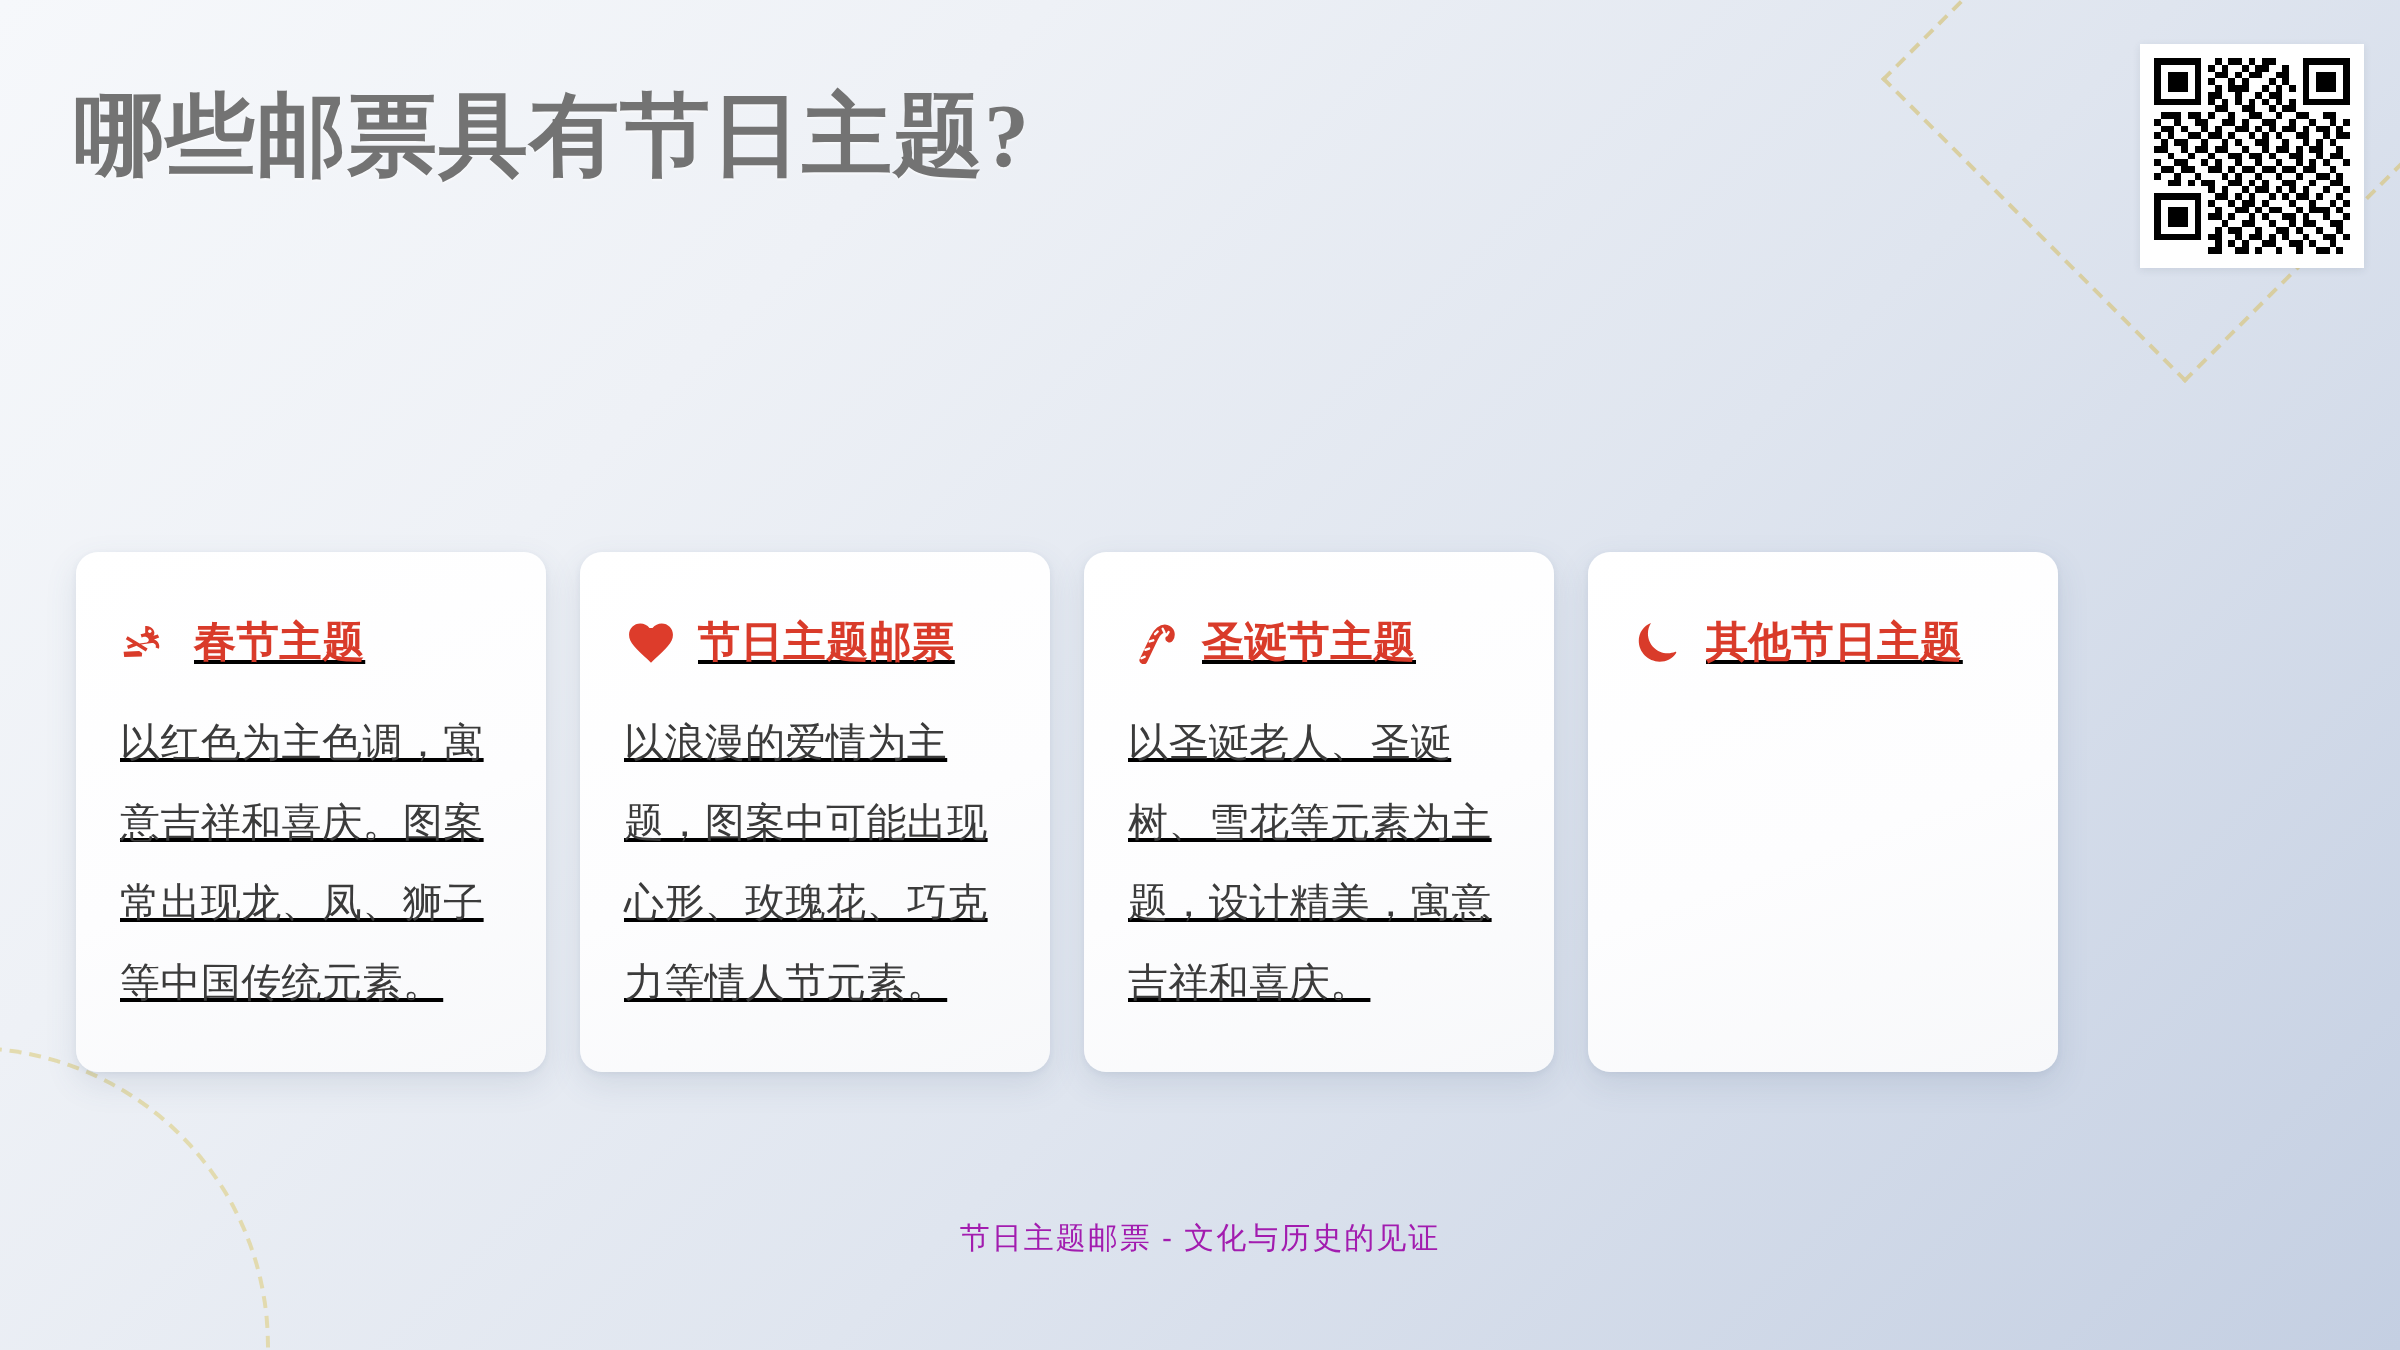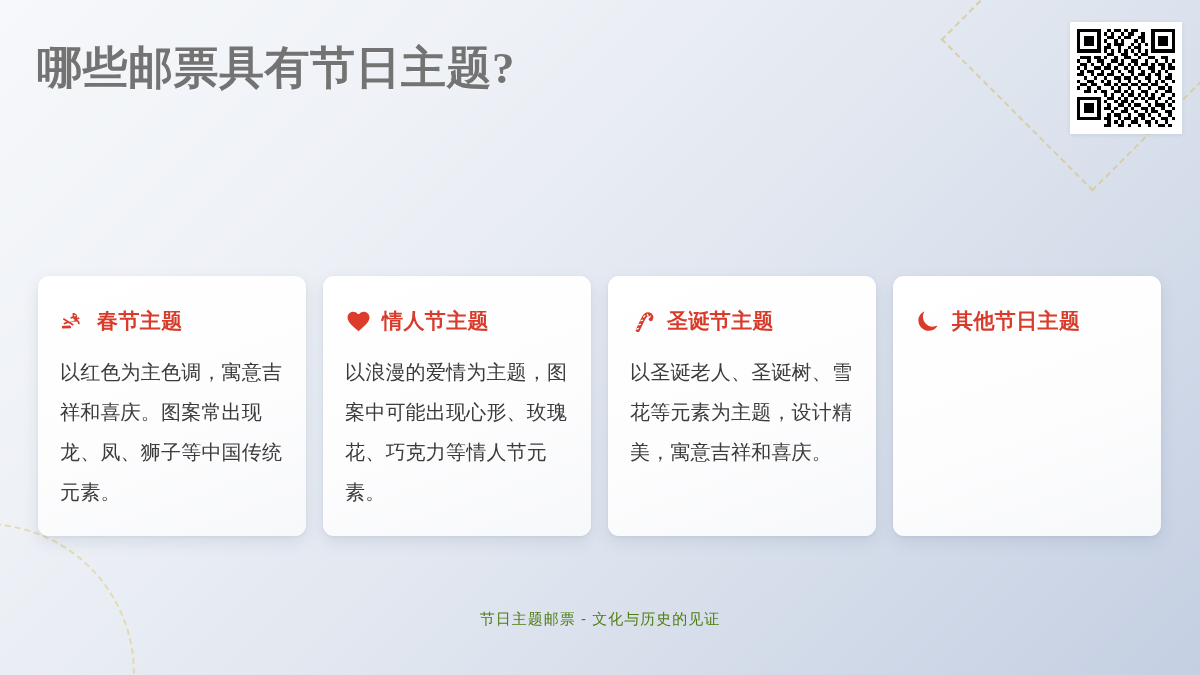--- a/index.html
+++ b/index.html
@@ -69,26 +69,27 @@
   .cards {
     position: absolute;
     left: 38px;
     top: 276px;
     width: 1124px;
     display: flex;
     gap: 17px;
   }
 
   .card {
-    width: 268px;
+    width: 235px;
     min-height: 192px;
     background: linear-gradient(160deg, #ffffff 0%, #fdfdfe 55%, #f7f8fa 100%);
     border-radius: 11px;
     padding: 34px 22px 24px 22px;
     box-shadow: 0 6px 16px rgba(70,90,125,.13), 0 1px 3px rgba(70,90,125,.08);
+    text-decoration: underline;
   }
 
   .card-head {
     display: flex;
     align-items: center;
     gap: 11px;
     margin-bottom: 20px;
   }
 
   .card-icon {
@@ -118,21 +119,21 @@
   }
 
   
   .footer {
     position: absolute;
     left: 0;
     right: 0;
     top: 610px;
     text-align: center;
     font-size: 15px;
-    color: #4d7c0f;
+    color: #a21caf;
     letter-spacing: 1px;
   }
 </style>
 </head>
 <body>
 
 <div class="deco deco-diamond"></div>
 <div class="deco deco-circle"></div>
 
 <div class="qr-box">
@@ -437,21 +438,21 @@
     <div class="card-body">以红色为主色调，寓意吉祥和喜庆。图案常出现龙、凤、狮子等中国传统元素。</div>
   </div>
 
   <div class="card">
     <div class="card-head">
       <span class="card-icon">
         <svg width="23" height="21" viewBox="0 0 24 22" fill="#dd3c2b">
           <path d="M12 21.3l-1.7-1.6C4.2 14.1.5 10.8.5 6.7.5 3.4 3.1.8 6.4.8c1.9 0 3.7.9 4.8 2.3h1.6C14 1.7 15.8.8 17.6.8c3.3 0 5.9 2.6 5.9 5.9 0 4.1-3.7 7.4-9.8 13z"></path>
         </svg>
       </span>
-      <span class="card-title">情人节主题</span>
+      <span class="card-title">节日主题邮票</span>
     </div>
     <div class="card-body">以浪漫的爱情为主题，图案中可能出现心形、玫瑰花、巧克力等情人节元素。</div>
   </div>
 
   <div class="card">
     <div class="card-head">
       <span class="card-icon">
         <svg width="23" height="22" viewBox="0 0 24 23">
           <g fill="none" stroke="#d93b2a" stroke-width="4.2" stroke-linecap="round">
             <path d="M6.0 21.0 L11.5 9.5 C13.0 6.2 15.6 4.0 18.0 4.6 C20.2 5.2 20.8 7.8 19.6 9.6"></path>

